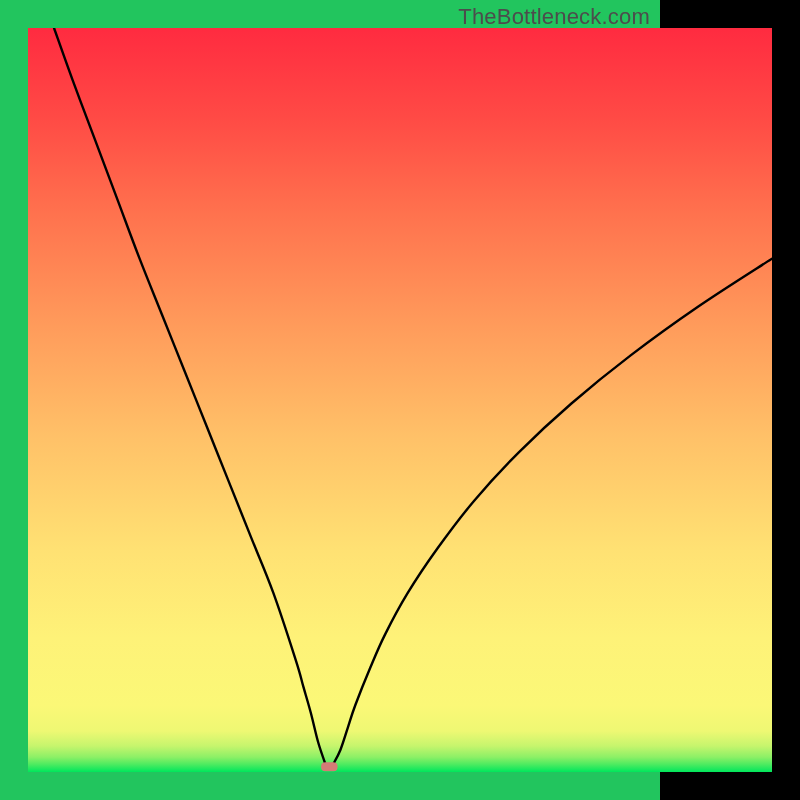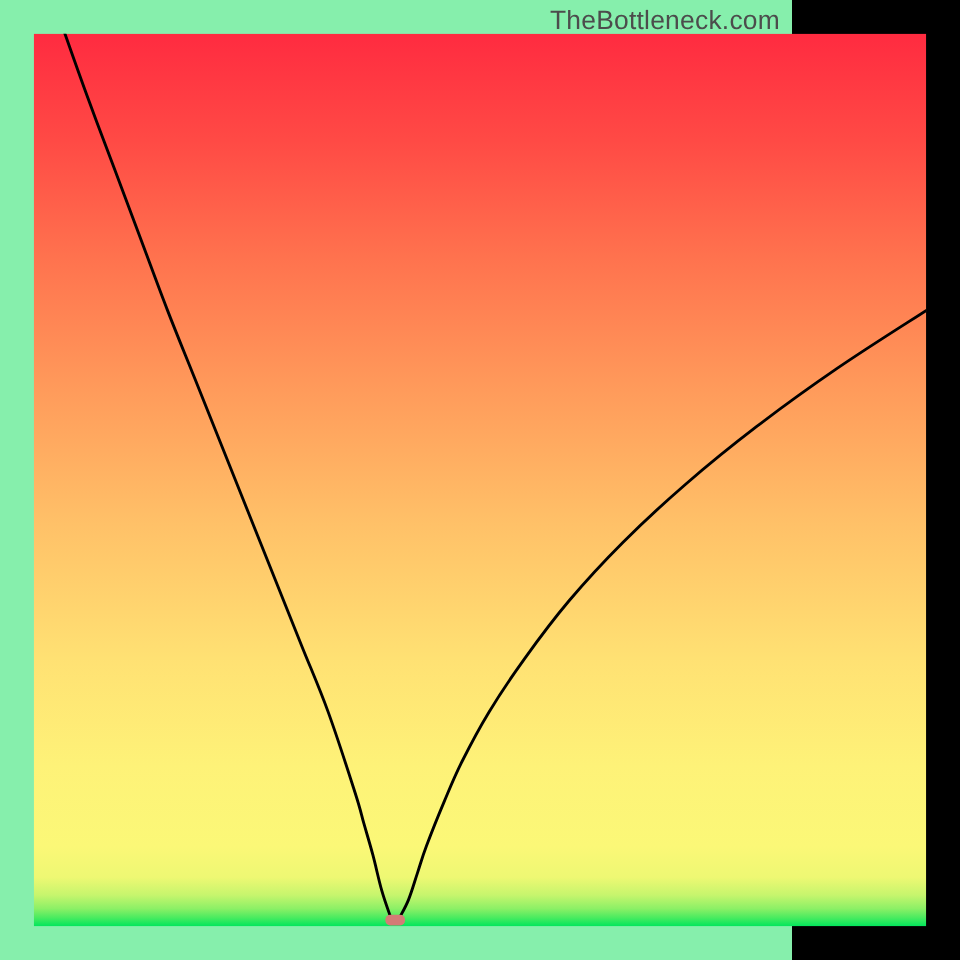--- a/index.html
+++ b/index.html
@@ -8,21 +8,21 @@
     width: 800px;
     height: 800px;
     overflow: hidden;
     background: #000;
     font-family: Arial, Helvetica, sans-serif;
   }
   .frame {
     position: absolute;
     top: 0; left: 0;
     width: 660px; height: 800px;
-    background: #86efac;
+    background: #22c55e;
   }
   .plot {
     position: absolute;
     top: 28px;
     left: 28px;
     width: 744px;
     height: 744px;
     overflow: hidden;
   }
   .watermark {

